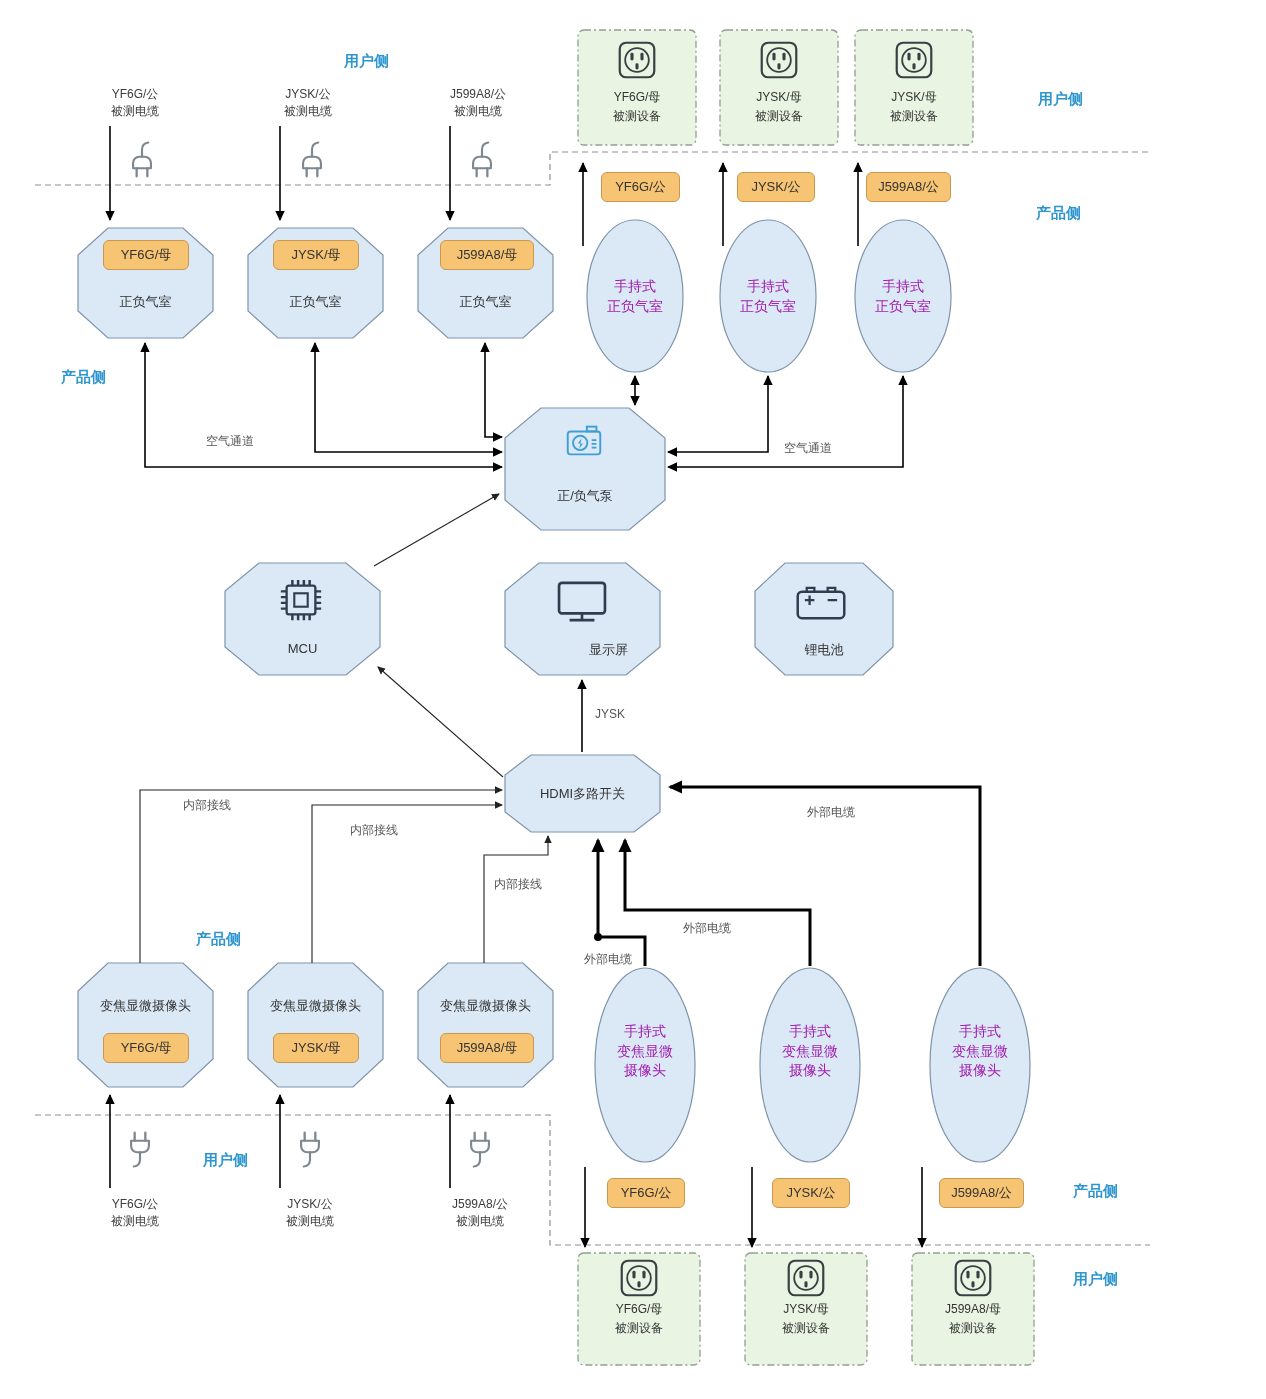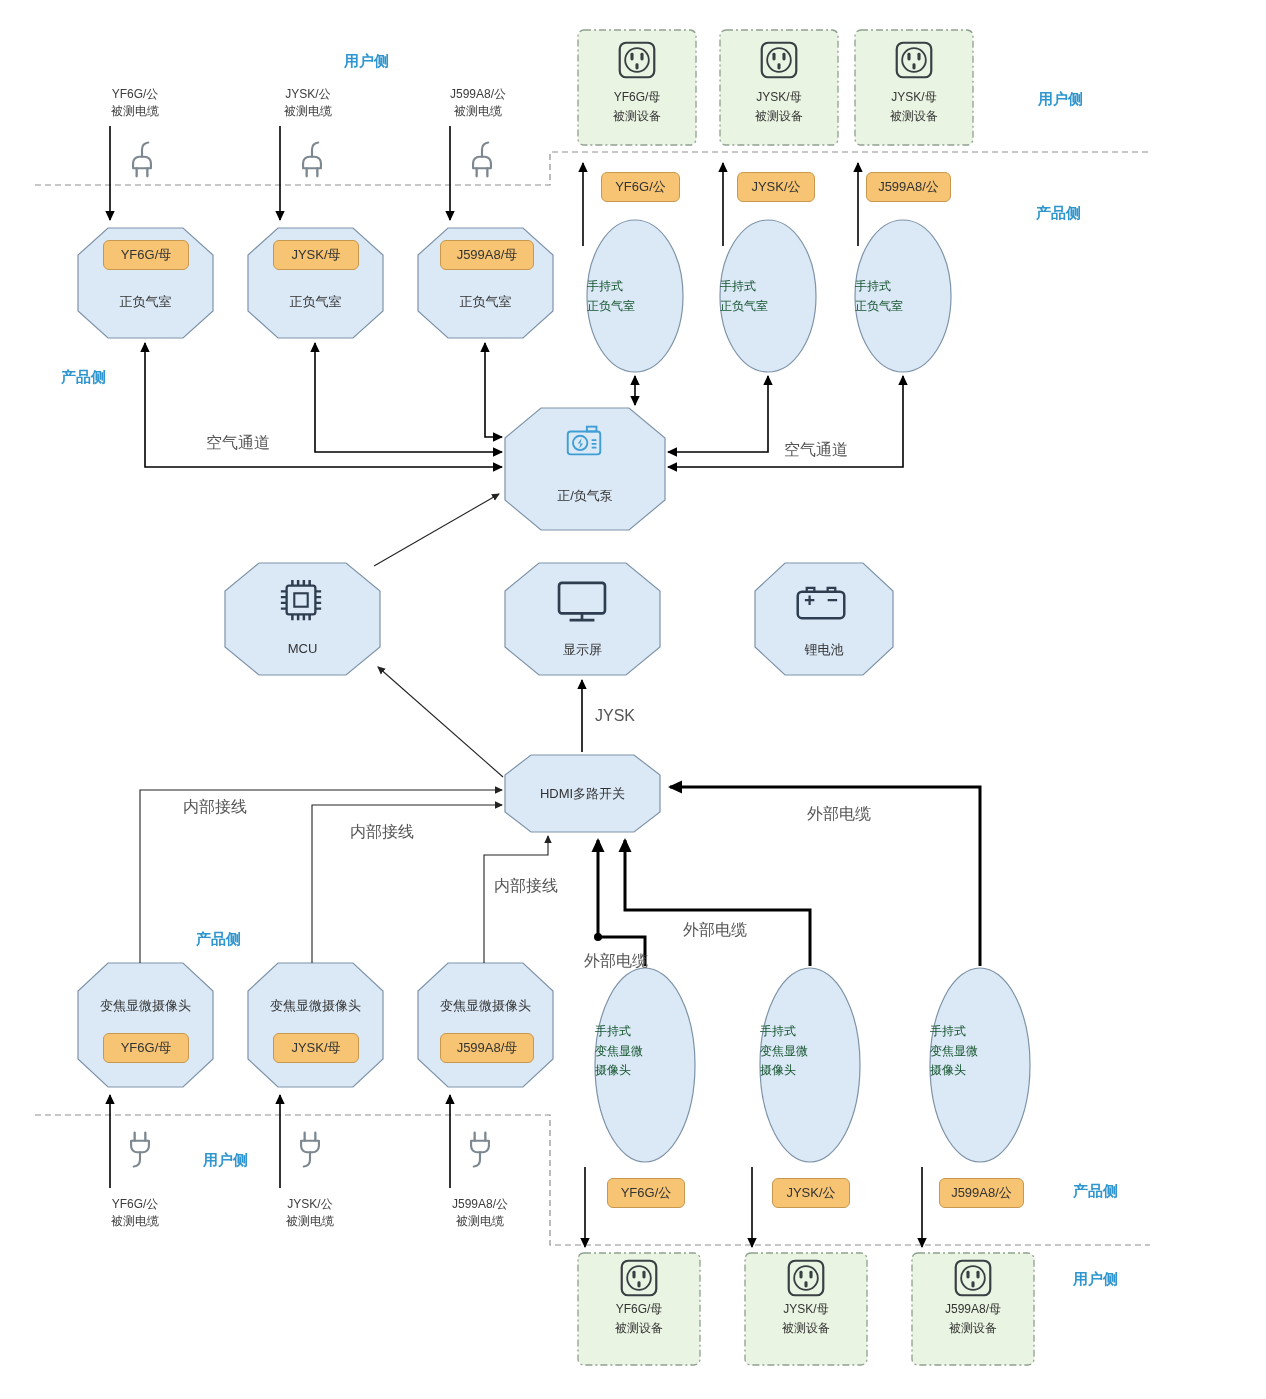--- a/index.html
+++ b/index.html
@@ -1,23 +1,23 @@
 <!DOCTYPE html>
 <html><head>
 <meta charset="utf-8">
 <style>
   html,body{margin:0;padding:0;background:#fff;}
   body{font-family:"Liberation Sans","DejaVu Sans",sans-serif;}
   .stage{position:relative;width:1150px;height:1399px;background:#fff;overflow:hidden;}
   .stage svg.layer{position:absolute;left:0;top:0;}
   .side-label{position:absolute;font-size:15px;font-weight:bold;color:#2f96cf;white-space:nowrap;}
-  .small-label{position:absolute;font-size:16px;color:#555;white-space:nowrap;}
+  .small-label{position:absolute;font-size:12px;color:#555;white-space:nowrap;}
   .cable-label{position:absolute;text-align:center;font-size:12px;color:#3c3c3c;line-height:17px;}
   .node-label{position:absolute;text-align:center;font-size:13px;color:#333;}
-  .ell-label{position:absolute;font-size:12px;color:#14532d;line-height:19.5px;}
+  .ell-label{position:absolute;text-align:center;font-size:14px;color:#a21caf;line-height:19.5px;}
   .dev-label{position:absolute;text-align:center;font-size:12px;color:#333;line-height:19px;}
   .badge{position:absolute;height:28px;background:#f6c472;border:1px solid #c8984e;border-radius:6px;
          display:flex;align-items:center;justify-content:center;font-size:13px;color:#333;white-space:nowrap;}
   .icon{position:absolute;line-height:0;}
   .bl{display:block;}
   
   .oct{fill:#dbe9f6;stroke:#7e93a8;stroke-width:1.2;}
   .ell{fill:#dbe9f6;stroke:#7e93a8;stroke-width:1.2;}
   .dev{fill:#eaf4e2;stroke:#90a090;stroke-width:1.3;stroke-dasharray:7 3 2 3;}
   .bnd{stroke:#8f8f8f;stroke-width:1.2;fill:none;stroke-dasharray:6 4;}
@@ -267,21 +267,21 @@
       </svg>
   </div>
   <div class="node-label" style="left:225px;top:641px;width:155px;">MCU</div>
 
   <div class="icon" style="left:556px;top:579px;">
     <svg viewBox="0 0 54 46" width="52" height="44">
         <rect x="3" y="4" width="48" height="32" rx="3" fill="none" stroke="#2e3d4f" stroke-width="2.8"></rect>
         <path d="M27,36 v6 M14,43 h26" stroke="#2e3d4f" stroke-width="2.8" fill="none"></path>
       </svg>
   </div>
-  <div class="node-label" style="left:505px;top:641px;width:155px;font-family:Liberation Mono, monospace;">显示屏</div>
+  <div class="node-label" style="left:531px;top:641px;width:155px;font-family:Liberation Mono, monospace;">显示屏</div>
 
   <div class="icon" style="left:794px;top:585px;">
     <svg viewBox="0 0 56 40" width="54" height="38">
         <path d="M13,7V3h8v4 M35,7V3h8v4" stroke="#2e3d4f" stroke-width="2.4" fill="none"></path>
         <rect x="3.5" y="7" width="49" height="28" rx="4.5" fill="none" stroke="#2e3d4f" stroke-width="2.6"></rect>
         <path d="M11,16h10 M16,11v10 M35,16h10" stroke="#2e3d4f" stroke-width="2.4"></path>
       </svg>
   </div>
   <div class="node-label" style="left:755px;top:641px;width:138px;">锂电池</div>
 

